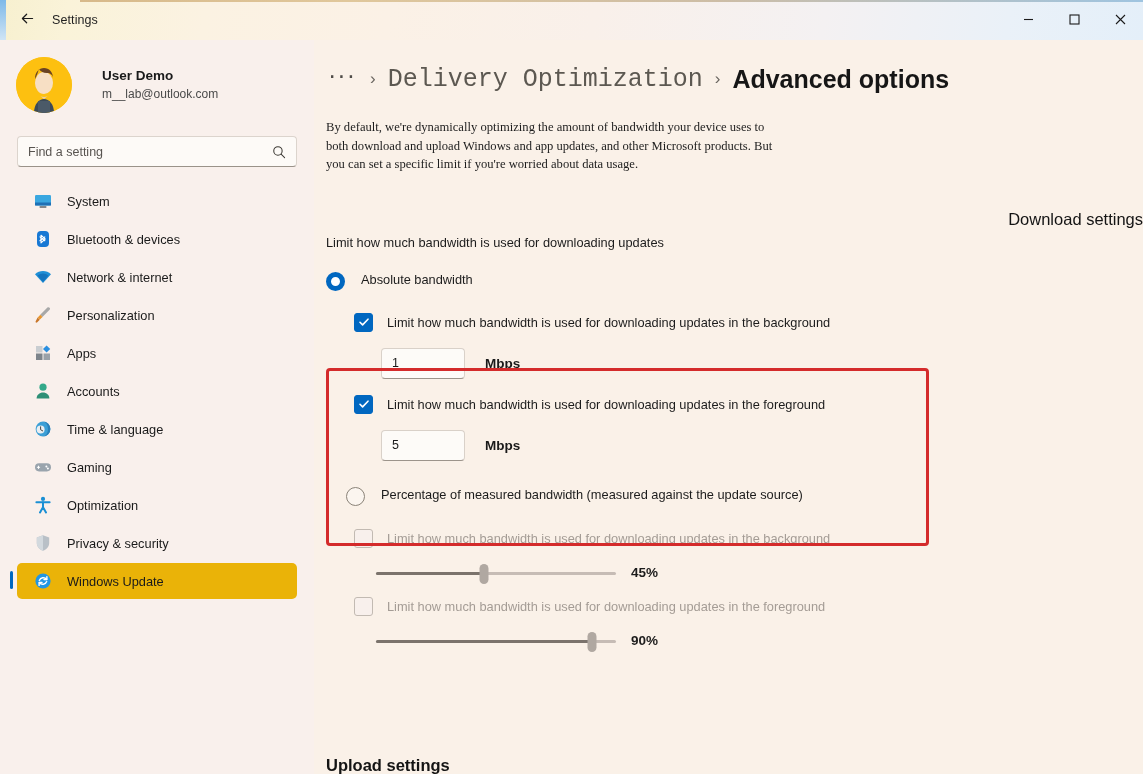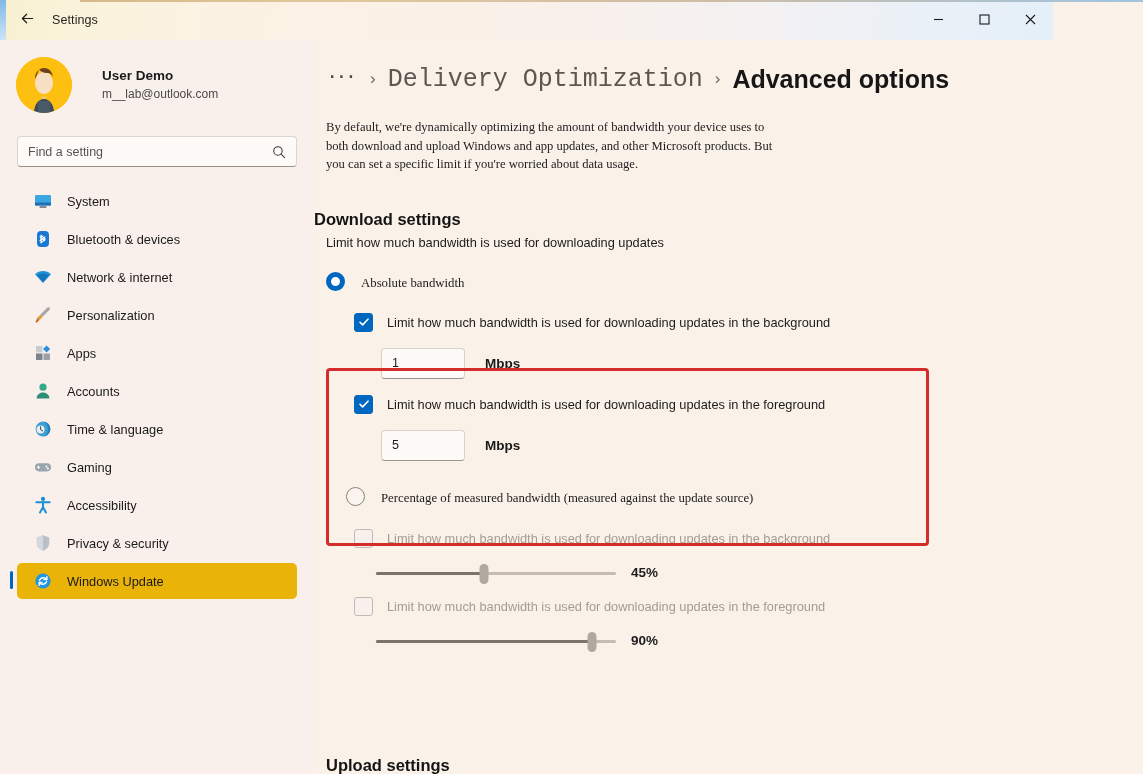--- a/index.html
+++ b/index.html
@@ -10,21 +10,21 @@
     overflow: hidden;
     font-family: "Liberation Sans", sans-serif;
     background: #faf1e8;
     position: relative;
   }
 
   
   .titlebar {
     position: absolute;
     top: 0; left: 0;
-    width: 1053px;
+    width: 1143px;
     height: 40px;
     background: linear-gradient(100deg,
         #f7f0cf 0%, #faf3d9 6%, #fbf2e2 18%,
         #fbf1e6 34%, #f9f0ea 52%, #f4f1f2 72%,
         #eaf1f8 88%, #e4eff9 100%);
     display: flex;
     align-items: center;
     z-index: 30;
   }
   .tb-accent-left {
@@ -202,35 +202,35 @@
     width: 455px;
     font-size: 12.6px;
     line-height: 18.5px;
     color: #1d1d1d;
     font-family: Liberation Serif, serif;
   }
 
   .section-title {
     margin: 36px 0 0 0;
     font-size: 16.5px;
-    font-weight: bold;
+    font-weight: normal;
     color: #141414;
+    text-align: right;
   }
   .section-sub {
     margin: 6px 0 0 12px;
     font-size: 12.8px;
     color: #1c1c1c;
   }
 
   .radio-row {
     display: flex;
-    align-items: flex-end;
+    align-items: flex-start;
     margin: 22px 0 0 12px;
     cursor: pointer;
-    font-family: Liberation Serif, serif;
   }
   .radio {
     width: 19px; height: 19px;
     border-radius: 50%;
     border: 1px solid #8a8378;
     background: #fbf5ef;
     flex: 0 0 auto;
     position: relative;
   }
   .radio.checked {
@@ -517,21 +517,21 @@
     </div>
 
     <div class="nav-item">
       <span class="nav-icon">
         <svg viewBox="0 0 18 18">
           <circle cx="9" cy="2.9" r="2.1" fill="#1a8fd4"></circle>
           <path d="M2.4 6.2h13.2" stroke="#1a8fd4" stroke-width="2" stroke-linecap="round"></path>
           <path d="M9 6.2v5m0 0l-3 5.2M9 11.2l3 5.2" stroke="#1a8fd4" stroke-width="2" stroke-linecap="round" fill="none"></path>
         </svg>
       </span>
-      <span class="nav-label">Accessibility</span>
+      <span class="nav-label">Optimization</span>
     </div>
 
     <div class="nav-item">
       <span class="nav-icon">
         <svg viewBox="0 0 18 18">
           <path d="M9 1.2l6.2 2.4v5.2c0 4-2.6 6.9-6.2 8-3.6-1.1-6.2-4-6.2-8V3.6z" fill="#b9c0c7"></path>
           <path d="M9 1.2v15.6c-3.6-1.1-6.2-4-6.2-8V3.6z" fill="#d3d9de"></path>
         </svg>
       </span>
       <span class="nav-label">Privacy &amp; security</span>

